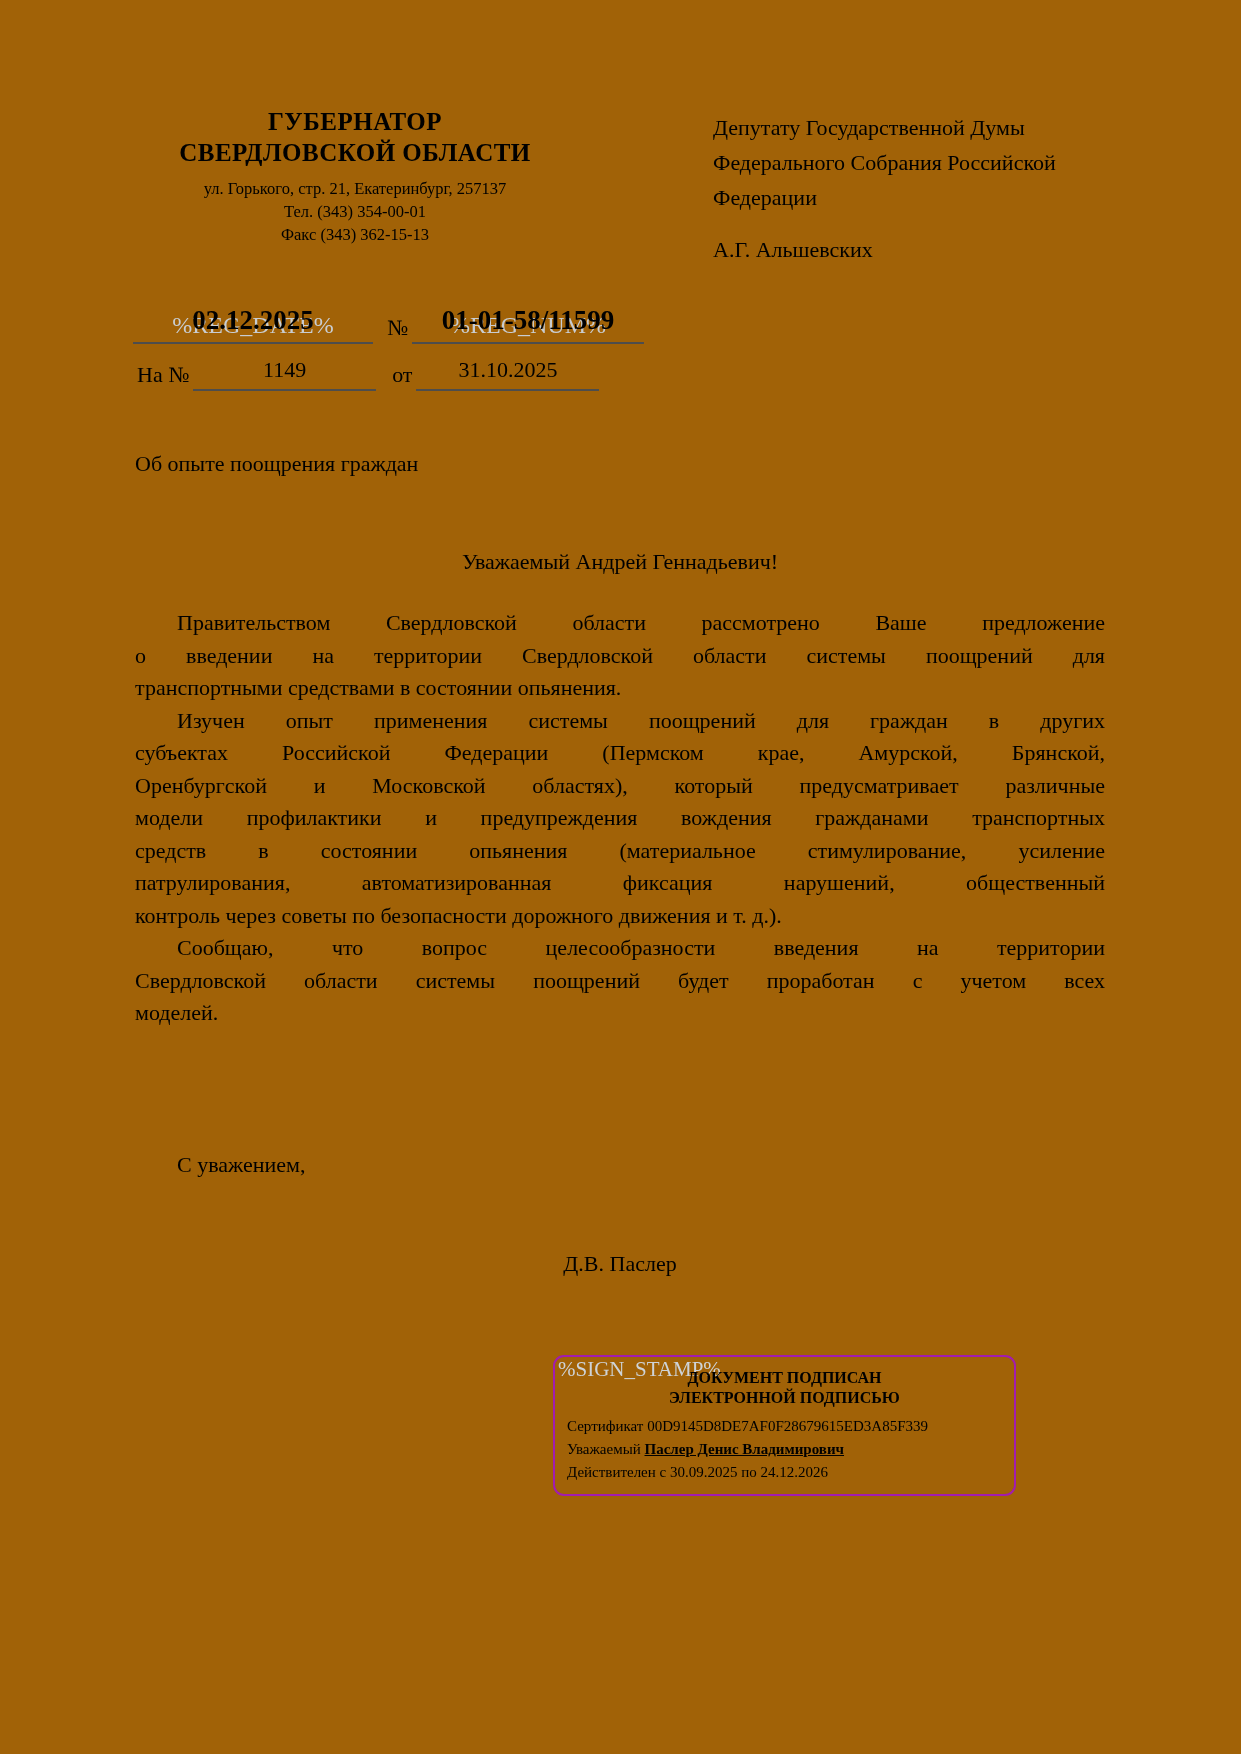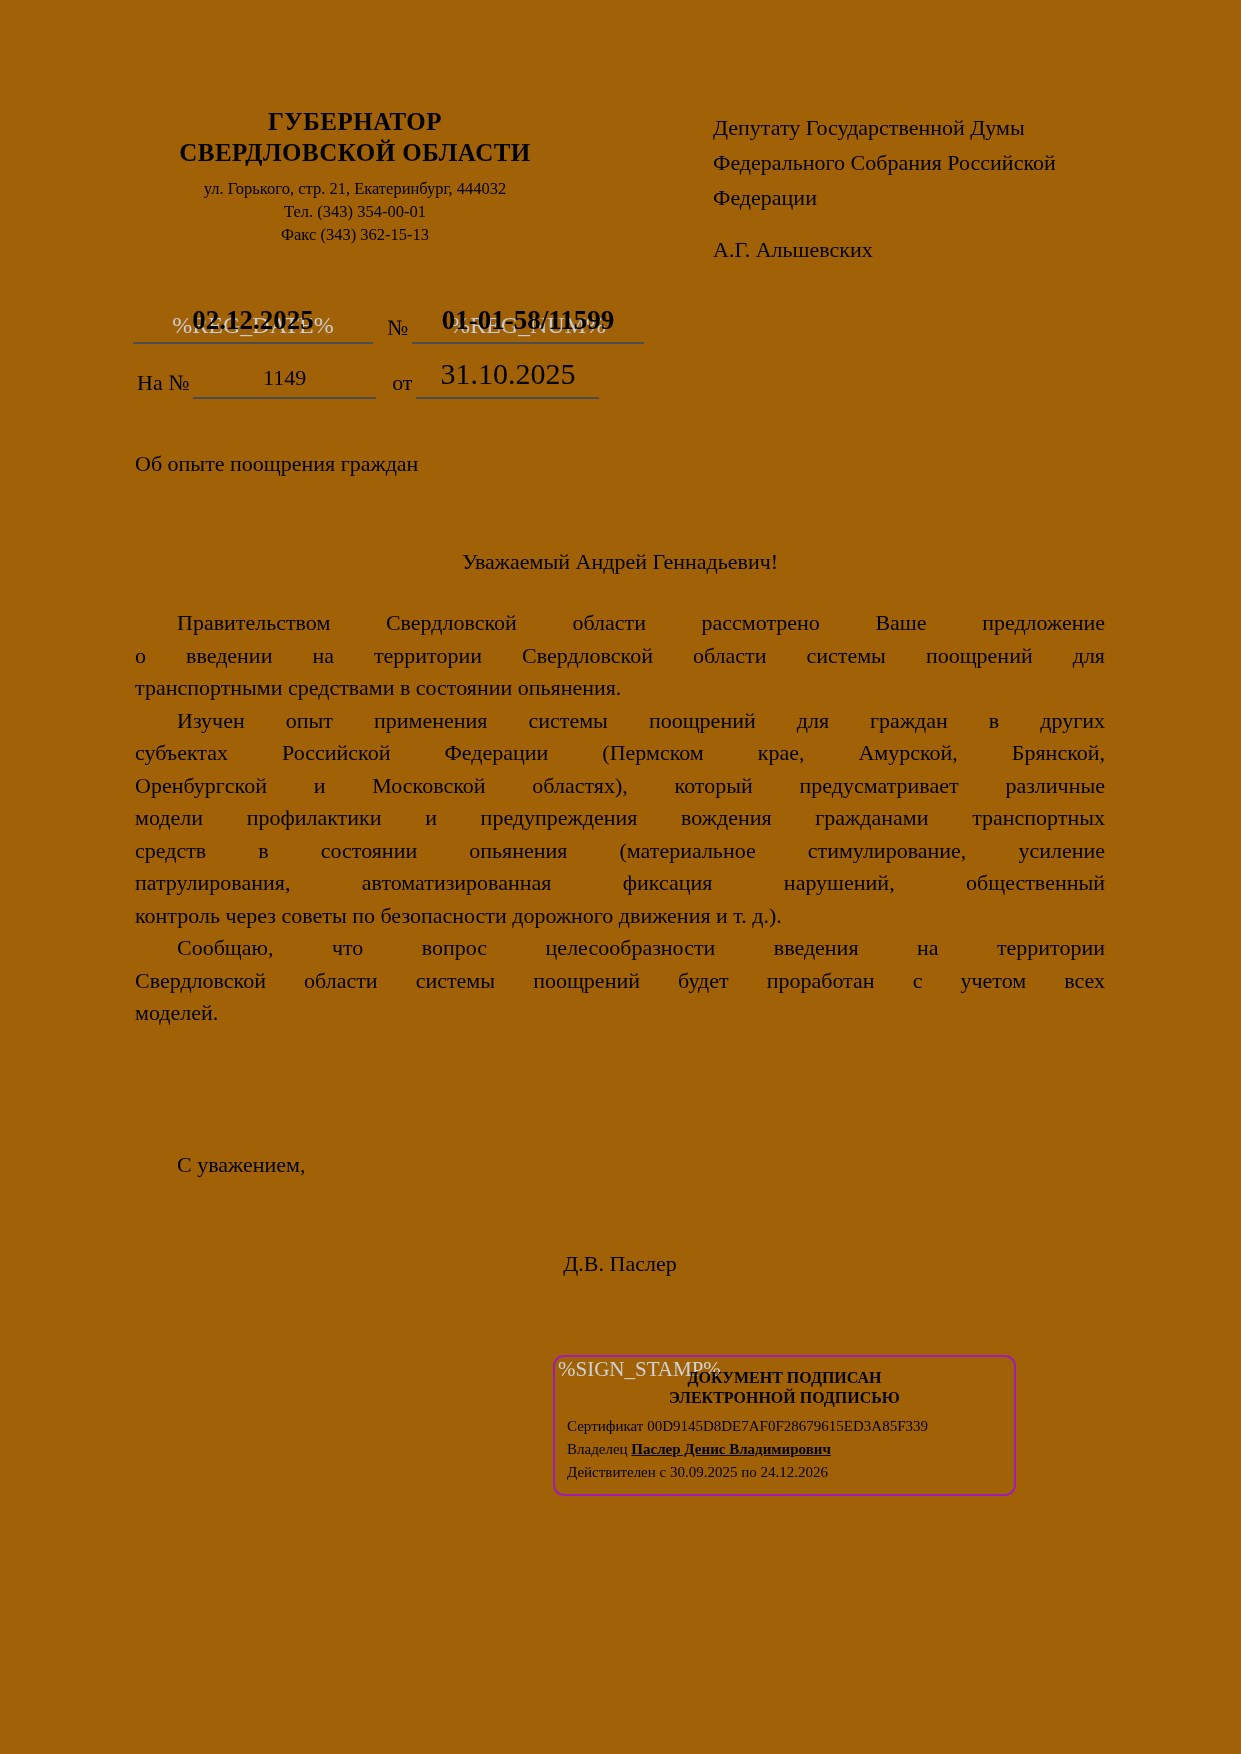--- a/index.html
+++ b/index.html
@@ -27,21 +27,21 @@
     position:absolute; left:0; right:0; bottom:3px; text-align:center;
     color:#c9cdd1; font-weight:normal; z-index:0; white-space:nowrap;
   }
   .field .val { position:relative; z-index:1; }
   .f-date { width:240px; font-weight:bold; font-size:27px; }
   .f-num  { width:232px; font-weight:bold; font-size:27px; }
   .f-date .wm, .f-num .wm { font-size:24px; }
   .ref-label { font-size:22px; padding:0 4px 3px 4px; white-space:nowrap; }
   .ref-label.no { margin-left:10px; }
   .f-replynum { width:183px; font-size:22px; }
-  .f-replydate { width:183px; font-size:30px; }
+  .f-replydate { width:183px; font-size:22px; }
 
   
   .subject { position:absolute; left:135px; top:451px; font-size:22px; }
   .salutation { position:absolute; left:135px; top:549px; width:970px; text-align:center; font-size:22px; }
 
   
   .bodytext { position:absolute; left:135px; top:607px; width:970px; font-size:22px; line-height:32.5px; }
   .line { text-align:justify; text-align-last:justify; white-space:nowrap; }
   .line.first { text-indent:42px; }
   .line.last { text-align-last:left; white-space:normal; }
@@ -65,21 +65,21 @@
 </style>
 </head>
 <body>
 
 <div class="page">
 
   <div class="letterhead">
     <div class="org-name">ГУБЕРНАТОР</div>
     <div class="org-name">СВЕРДЛОВСКОЙ ОБЛАСТИ</div>
     <div class="org-contacts">
-      <div>ул. Горького, стр. 21, Екатеринбург, 444032</div>
+      <div>ул. Горького, стр. 21, Екатеринбург, 257137</div>
       <div>Тел. (343) 354-00-01</div>
       <div>Факс (343) 362-15-13</div>
     </div>
   </div>
 
   <div class="recipient">
     <div>Депутату Государственной Думы</div>
     <div>Федерального Собрания Российской</div>
     <div>Федерации</div>
     <div class="name">А.Г. Альшевских</div>
@@ -139,18 +139,18 @@
   <div class="signer">Д.В. Паслер</div>
 
   <div class="stamp">
     <div class="stamp-wm">%SIGN_STAMP%</div>
     <div class="stamp-title">
       <div>ДОКУМЕНТ ПОДПИСАН</div>
       <div>ЭЛЕКТРОННОЙ ПОДПИСЬЮ</div>
     </div>
     <div class="stamp-lines">
       <div><span>Сертификат</span> <span>00D9145D8DE7AF0F28679615ED3A85F339</span></div>
-      <div><span>Владелец</span> <span class="owner-name">Паслер Денис Владимирович</span></div>
+      <div><span>Уважаемый</span> <span class="owner-name">Паслер Денис Владимирович</span></div>
       <div>Действителен с 30.09.2025 по 24.12.2026</div>
     </div>
   </div>
 
 </div>
 
 </body></html>

